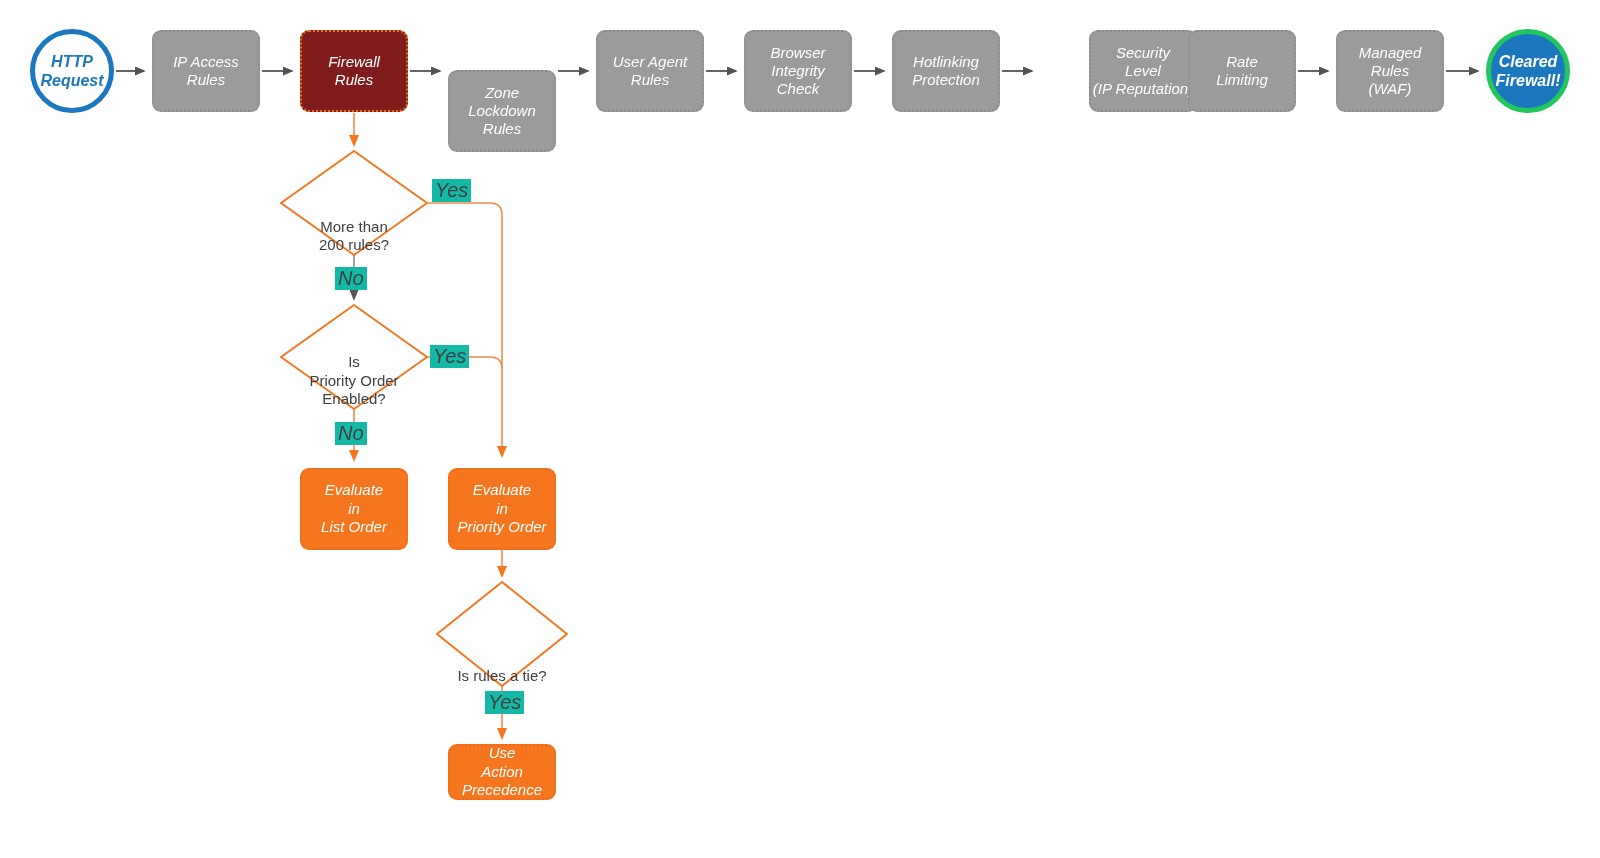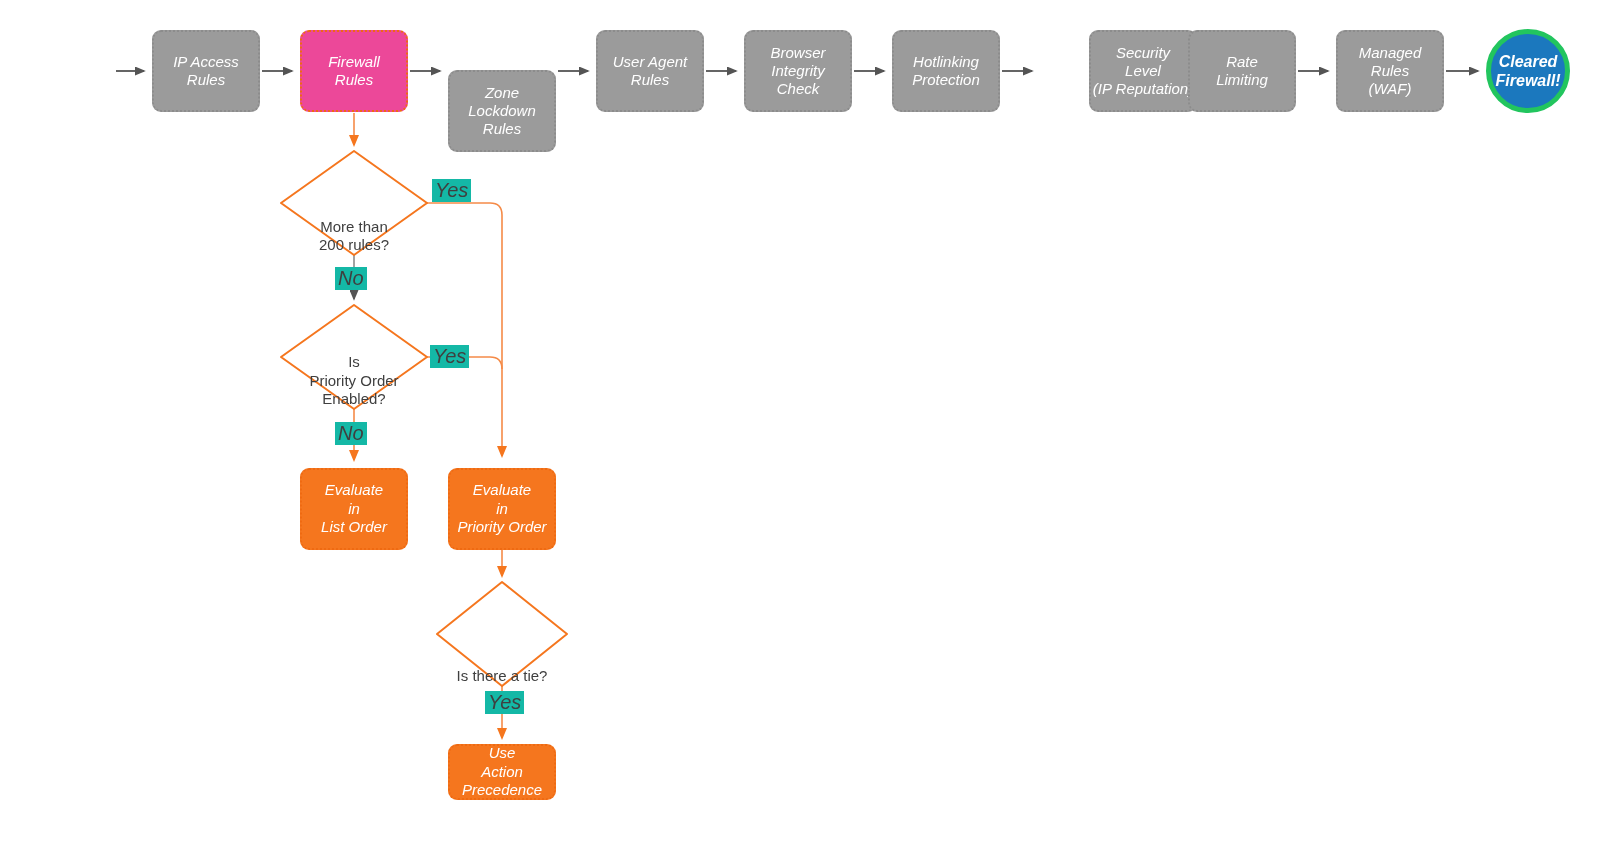--- a/index.html
+++ b/index.html
@@ -13,21 +13,21 @@
     overflow: hidden;
   }
   .overlay { position: absolute; left: 0; top: 0; }
   .node { position: absolute; display: flex; align-items: center; justify-content: center; text-align: center; }
   .lbl { white-space: pre-line; }
   .box {
     width: 108px; height: 82px; border-radius: 9px;
     color: #ffffff; font-style: italic; font-size: 15px; line-height: 1.22;
   }
   .gray-box { background: #9b9b9b; border: 2px dotted #8c8c8c; }
-  .orange-box { background: #ec4899; border: 2px dotted #ef6a12; justify-content: center; }
+  .orange-box { background: #7f1d1d; border: 2px dotted #ef6a12; justify-content: center; }
   .circle-node {
     width: 84px; height: 84px; border-radius: 50%;
     font-weight: bold; font-style: italic; font-size: 16px; line-height: 1.2;
   }
   .start-circle { background: #ffffff; border: 5px solid #1b78be; color: #1b78be; }
   .end-circle { background: #1b78be; border: 5px solid #22c55e; color: #ffffff; }
   .diamond-label {
     position: absolute; display: flex; align-items: flex-end; justify-content: center;
     text-align: center; color: #3f3f3f; font-size: 15px; line-height: 1.25;
   }
@@ -75,20 +75,24 @@
     <path d="M427,357 L490,357 Q502,357 502,369" fill="none" stroke="#f58b48" stroke-width="1.6"></path>
     <line x1="354" y1="409" x2="354" y2="460" stroke="#f58b48" stroke-width="1.6" marker-end="url(#ah-orange)"></line>
     <line x1="502" y1="550" x2="502" y2="576" stroke="#f58b48" stroke-width="1.6" marker-end="url(#ah-orange)"></line>
     <line x1="502" y1="686" x2="502" y2="738" stroke="#f58b48" stroke-width="1.6" marker-end="url(#ah-orange)"></line>
 
     <polygon points="354,151 427,203 354,255 281,203" fill="#ffffff" stroke="#f5761e" stroke-width="2" stroke-linejoin="round"></polygon>
     <polygon points="354,305 427,357 354,409 281,357" fill="#ffffff" stroke="#f5761e" stroke-width="2" stroke-linejoin="round"></polygon>
     <polygon points="502,582 567,634 502,686 437,634" fill="#ffffff" stroke="#f5761e" stroke-width="2" stroke-linejoin="round"></polygon>
   </svg>
 
+  <div class="node circle-node start-circle" style="left:30px; top:29px;">
+    <span class="lbl">HTTP
+Request</span>
+  </div>
 
   <div class="node box gray-box" style="left:152px; top:30px;">
     <span class="lbl">IP Access
 Rules</span>
   </div>
   <div class="node box orange-box" style="left:300px; top:30px;">
     <span class="lbl">Firewall
 Rules</span>
   </div>
   <div class="node box gray-box" style="left:448px; top:30px;margin-top:40px;">
@@ -132,21 +136,21 @@
   <div class="diamond-label" style="left:281px; top:151px; width:146px; height:104px;">
     <span class="lbl">More than
 200 rules?</span>
   </div>
   <div class="diamond-label" style="left:281px; top:305px; width:146px; height:104px;">
     <span class="lbl">Is
 Priority Order
 Enabled?</span>
   </div>
   <div class="diamond-label" style="left:437px; top:582px; width:130px; height:104px;">
-    <span class="lbl">Is there a tie?</span>
+    <span class="lbl">Is rules a tie?</span>
   </div>
 
   <div class="edge-label" style="left:432px; top:179px;">
     <span>Yes</span>
   </div>
   <div class="edge-label" style="left:335px; top:267px;">
     <span>No</span>
   </div>
   <div class="edge-label" style="left:430px; top:345px;">
     <span>Yes</span>

